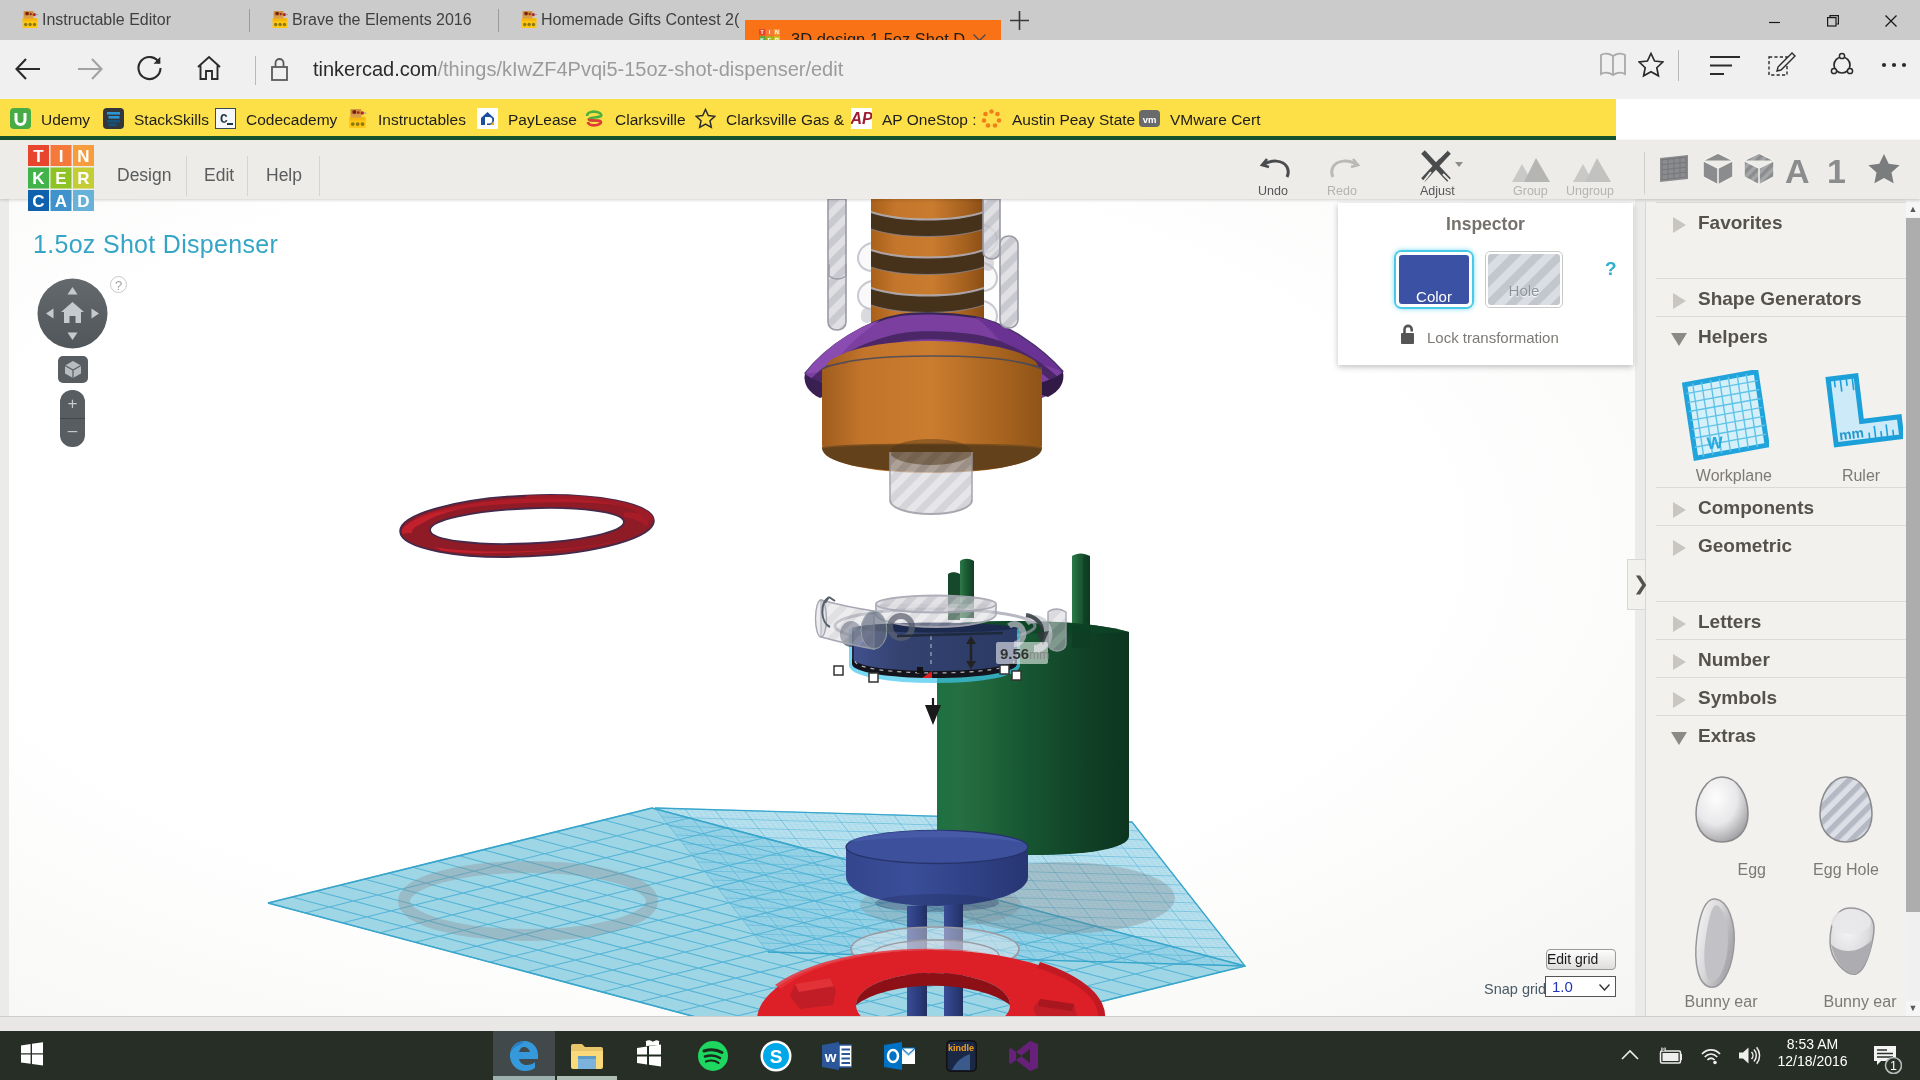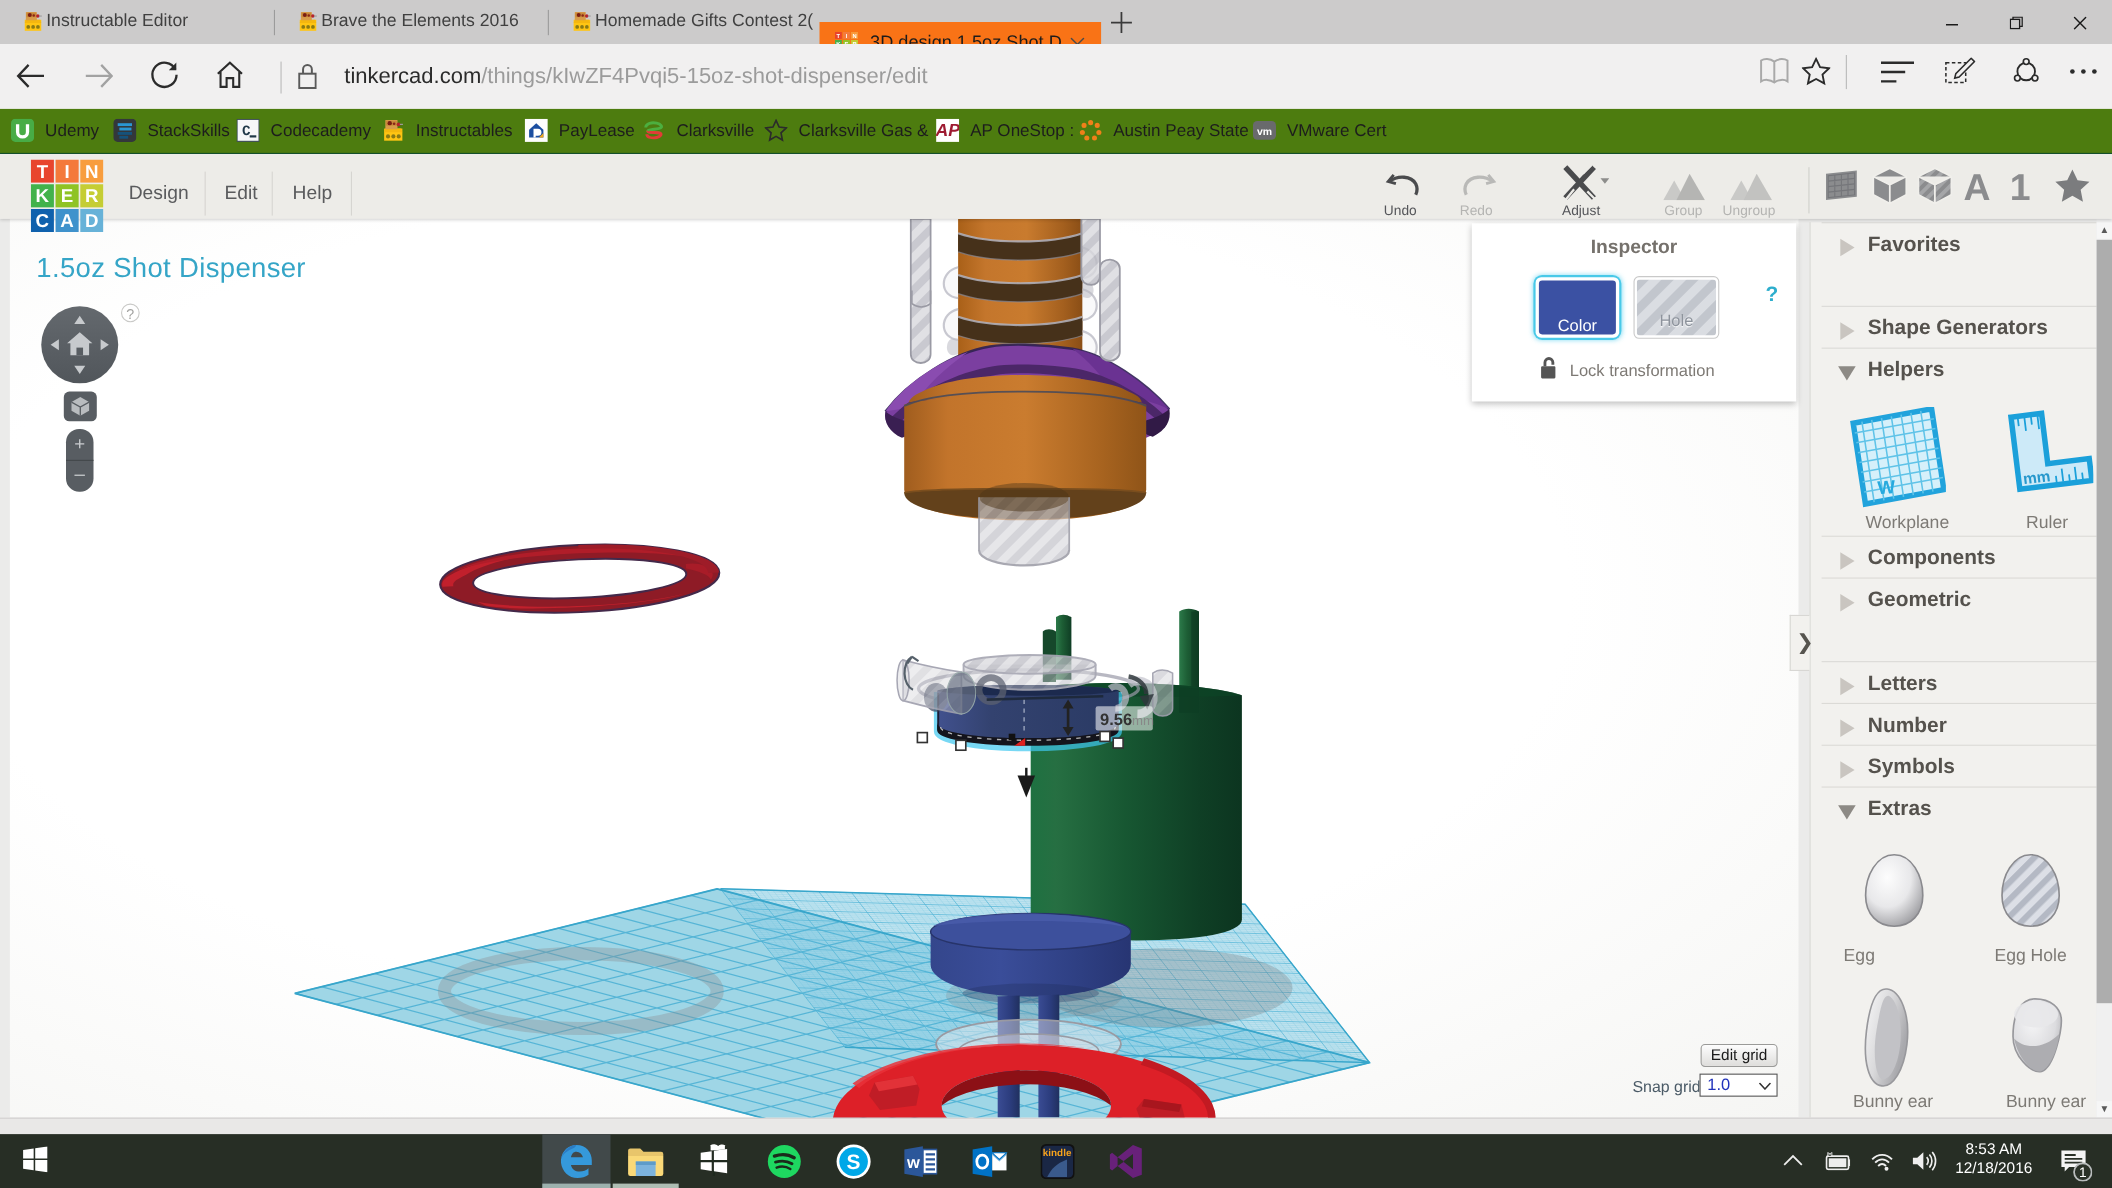--- a/index.html
+++ b/index.html
@@ -12,21 +12,21 @@
 .tab { position:absolute; top:0; height:40px; font-size:16px; color:#404040; }
 .tab .ttl { position:absolute; left:42px; top:11px; white-space:nowrap; overflow:hidden; }
 .tabsep { position:absolute; top:9px; width:1px; height:23px; background:#9b9b9b; }
 #activetab { position:absolute; left:745px; top:0; width:256px; height:40px; background:#f97316;margin-top:20px; }
 .winbtn { position:absolute; top:0; height:40px; width:45px; color:#1a1a1a; font-size:15px; text-align:center; line-height:40px; }
 
 
 #addrbar { position:absolute; left:0; top:40px; width:1920px; height:59px; background:#f1f0f0; }
 
 
-#bookbar { position:absolute; left:0; top:99px; width:1920px; height:41px; background:#4d7c0f; border-bottom:1px solid #14532d; }
+#bookbar { position:absolute; left:0; top:99px; width:1616px; height:41px; background:#fde047; border-bottom:4px solid #14532d; }
 .bm { position:absolute; top:9px; height:22px; font-size:15.5px; color:#1d1d1d; white-space:nowrap; }
 .bm .ic { position:absolute; left:0; top:0; width:21px; height:21px; }
 .bm .tx { position:absolute; left:31px; top:3px; }
 
 
 #tkhead { position:absolute; left:0; top:140px; width:1920px; height:59px; z-index:30; background:#edece8; box-shadow:0 1px 3px rgba(0,0,0,0.18); }
 .menu { position:absolute; top:25px; font-size:17.5px; color:#5a5b5d; }
 .msep { position:absolute; top:16px; width:1px; height:40px; background:#d6d5d1; }
 .toollbl { position:absolute; font-size:12.5px; color:#55565a; }
 .toollbl.dis { color:#b4b4b2; }
@@ -628,21 +628,21 @@
   <div class="abs" style="left:58px;top:356px;width:30px;height:27px;border-radius:5px;background:#585d62"></div>
   <svg class="abs" style="left:64px;top:360px" width="18" height="19" viewBox="0 0 18 19">
       <path d="M9,1 L17,5.5 L17,13.5 L9,18 L1,13.5 L1,5.5 Z" fill="#b9bcbf"></path>
       <path d="M1,5.5 L9,10 L17,5.5 M9,10 L9,18" stroke="#585d62" stroke-width="1.2" fill="none"></path>
     </svg>
   <div class="abs" style="left:60px;top:390px;width:25px;height:57px;border-radius:12px;background:#585d62"></div>
   <div class="abs" style="left:60px;top:418px;width:25px;height:1px;background:#43474b"></div>
   <div class="abs" style="left:66px;top:394px;width:13px;color:#c7cacd;font-size:17px;text-align:center">+</div>
   <div class="abs" style="left:66px;top:421px;width:13px;color:#c7cacd;font-size:17px;text-align:center">–</div>
 
-  <div class="abs" style="left:1546px;top:949px;width:70px;height:21px;border:1px solid #9a9a98;border-radius:4px;background:linear-gradient(#fdfdfd,#dedddb);font-size:14px;color:#1a1a1a;text-align:center;line-height:19px">Edit grid</div>
+  <div class="abs" style="left:1546px;top:949px;width:70px;height:21px;border:1px solid #9a9a98;border-radius:4px;background:linear-gradient(#fdfdfd,#dedddb);font-size:14px;color:#1a1a1a;line-height:19px">Edit grid</div>
   <div class="abs" style="left:1484px;top:981px;font-size:14.5px;color:#4a5a66">Snap grid</div>
   <div class="abs" style="left:1545px;top:976px;width:71px;height:21px;border:1px solid #555;background:#fff">
     <div class="abs" style="left:6px;top:1px;font-size:15px;color:#2233bb">1.0</div>
     <svg class="abs" style="left:53px;top:7px" width="11" height="7" viewBox="0 0 11 7">
         <path d="M0.5,0.5 L5.5,6 L10.5,0.5" fill="none" stroke="#333" stroke-width="1.4"></path>
       </svg>
   </div>
   <div id="sidebar">
     <div class="sect" style="top:0;height:38px">
         <span class="tri-r"></span>
@@ -704,21 +704,21 @@
       <svg class="abs" style="left:38px;top:60px" width="56" height="68" viewBox="0 0 56 68">
         <defs>
             <radialGradient id="eggg" cx="38%" cy="32%" r="75%">
               <stop offset="0%" stop-color="#fdfdfd"></stop>
               <stop offset="55%" stop-color="#e8e8ea"></stop>
               <stop offset="100%" stop-color="#9b9b9f"></stop>
             </radialGradient>
           </defs>
         <path d="M28,1 C44,1 54,20 54,38 C54,55 43,66 28,66 C13,66 2,55 2,38 C2,20 12,1 28,1 Z" fill="url(#eggg)" stroke="#8a8a8e" stroke-width="1.5"></path>
       </svg>
-      <div class="shapelbl" style="left:20px;top:145px;width:90px;text-align:left">Egg</div>
+      <div class="shapelbl" style="left:20px;top:145px;width:90px;text-align:right">Egg</div>
       <svg class="abs" style="left:162px;top:60px" width="56" height="68" viewBox="0 0 56 68">
         <defs>
             <pattern id="eggstr" width="11" height="11" patternTransform="rotate(45)" patternUnits="userSpaceOnUse">
               <rect width="11" height="11" fill="#dcdfe6"></rect>
               <rect width="5.5" height="11" fill="#b4b9c4"></rect>
             </pattern>
           </defs>
         <path d="M28,1 C44,1 54,20 54,38 C54,55 43,66 28,66 C13,66 2,55 2,38 C2,20 12,1 28,1 Z" fill="url(#eggstr)" stroke="#8a8a8e" stroke-width="1.5"></path>
       </svg>
       <div class="shapelbl" style="left:150px;top:145px;width:80px;text-align:center">Egg Hole</div>

